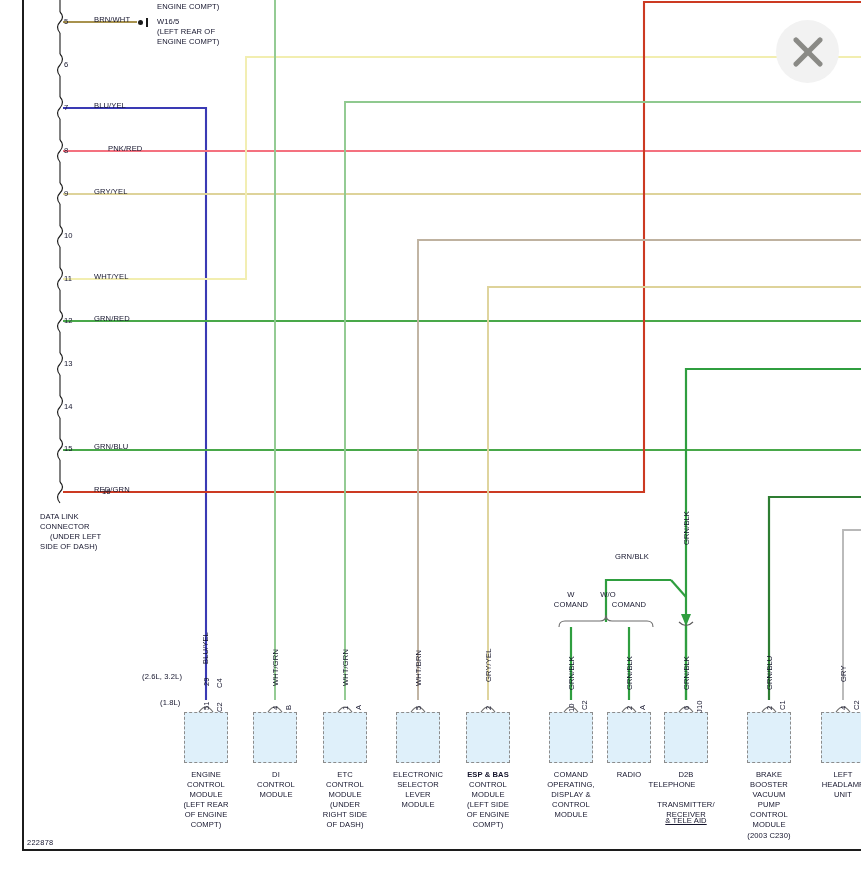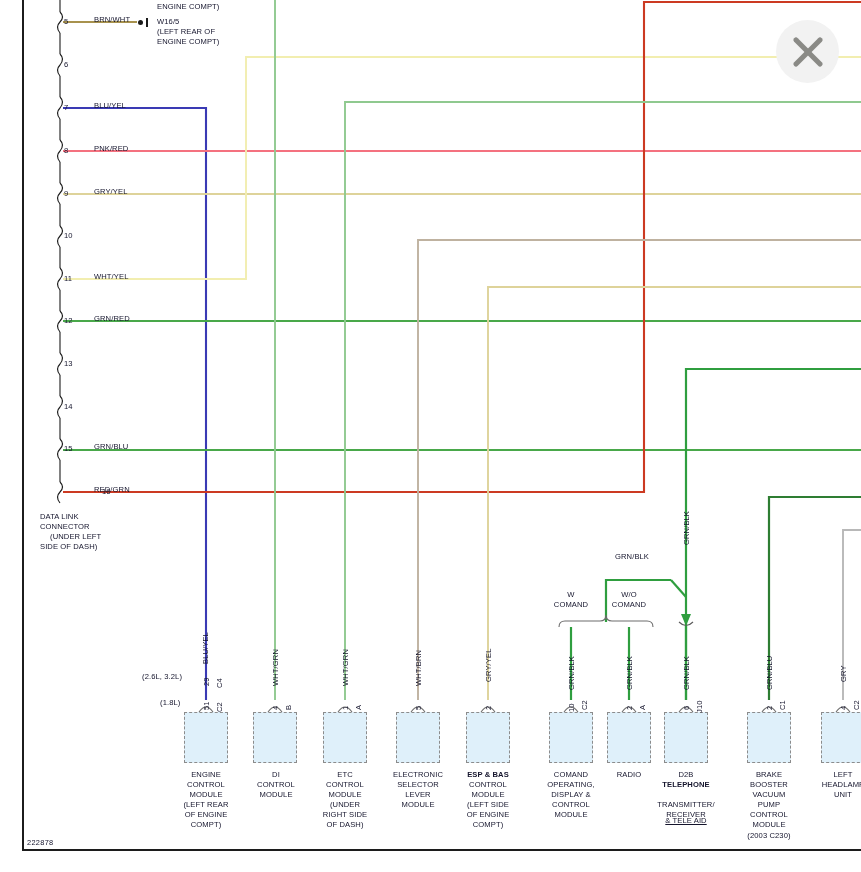--- a/index.html
+++ b/index.html
@@ -142,40 +142,40 @@
   <div class="t" style="left:64px;top:231px;">10</div>
   <div class="t" style="left:64px;top:274px;">11</div>
   <div class="t" style="left:64px;top:316px;">12</div>
   <div class="t" style="left:64px;top:359px;">13</div>
   <div class="t" style="left:64px;top:402px;">14</div>
   <div class="t" style="left:64px;top:444px;">15</div>
   <div class="t" style="left:64px;top:487px;padding-left:38px;">16</div>
 
   <div class="t" style="left:94px;top:15px;">BRN/WHT</div>
   <div class="t" style="left:94px;top:101px;">BLU/YEL</div>
-  <div class="t" style="left:94px;top:144px;">PNK/RED</div>
+  <div class="t" style="left:108px;top:144px;">PNK/RED</div>
   <div class="t" style="left:94px;top:187px;">GRY/YEL</div>
   <div class="t" style="left:94px;top:272px;">WHT/YEL</div>
   <div class="t" style="left:94px;top:314px;">GRN/RED</div>
   <div class="t" style="left:94px;top:442px;">GRN/BLU</div>
   <div class="t" style="left:94px;top:485px;">RED/GRN</div>
 
   <div class="t" style="left:157px;top:17px;">W16/5</div>
   <div class="t" style="left:157px;top:27px;">(LEFT REAR OF</div>
   <div class="t" style="left:157px;top:37px;">ENGINE COMPT)</div>
 
   <div class="t" style="left:40px;top:512px;">DATA LINK</div>
   <div class="t" style="left:40px;top:522px;">CONNECTOR</div>
   <div class="t" style="left:40px;top:532px;padding-left:10px;">(UNDER LEFT</div>
   <div class="t" style="left:40px;top:542px;">SIDE OF DASH)</div>
 
   <div class="t" style="left:615px;top:552px;">GRN/BLK</div>
   <div class="t tc" style="left:549px;top:590px;width:44px;">W</div>
   <div class="t tc" style="left:543px;top:600px;width:56px;">COMAND</div>
-  <div class="t tc" style="left:607px;top:590px;width:44px;">W/O</div>
+  <div class="t tc" style="left:586px;top:590px;width:44px;">W/O</div>
   <div class="t tc" style="left:601px;top:600px;width:56px;">COMAND</div>
 
   <div class="t vert" style="left:201px;top:664px;">BLU/YEL</div>
   <div class="t vert" style="left:271px;top:686px;">WHT/GRN</div>
   <div class="t vert" style="left:341px;top:686px;">WHT/GRN</div>
   <div class="t vert" style="left:414px;top:686px;">WHT/BRN</div>
   <div class="t vert" style="left:484px;top:682px;">GRY/YEL</div>
   <div class="t vert" style="left:567px;top:690px;">GRN/BLK</div>
   <div class="t vert" style="left:625px;top:690px;">GRN/BLK</div>
   <div class="t vert" style="left:682px;top:690px;">GRN/BLK</div>
@@ -247,21 +247,21 @@
 
   <div class="t tc" style="left:533px;top:770px;width:76px;">COMAND</div>
   <div class="t tc" style="left:533px;top:780px;width:76px;">OPERATING,</div>
   <div class="t tc" style="left:533px;top:790px;width:76px;">DISPLAY &amp;</div>
   <div class="t tc" style="left:533px;top:800px;width:76px;">CONTROL</div>
   <div class="t tc" style="left:533px;top:810px;width:76px;">MODULE</div>
 
   <div class="t tc" style="left:596px;top:770px;width:66px;">RADIO</div>
 
   <div class="t tc" style="left:645px;top:770px;width:82px;">D2B</div>
-  <div class="t tc" style="left:645px;top:780px;width:82px;font-weight:bold;">TELEPHONE</div>
+  <div class="t tc" style="left:631px;top:780px;width:82px;">TELEPHONE</div>
   <div class="t tc" style="left:645px;top:816px;width:82px;text-decoration:underline;">&amp; TELE AID</div>
   <div class="t tc" style="left:645px;top:800px;width:82px;">TRANSMITTER/</div>
   <div class="t tc" style="left:645px;top:810px;width:82px;">RECEIVER</div>
 
   <div class="t tc" style="left:731px;top:770px;width:76px;">BRAKE</div>
   <div class="t tc" style="left:731px;top:780px;width:76px;">BOOSTER</div>
   <div class="t tc" style="left:731px;top:790px;width:76px;">VACUUM</div>
   <div class="t tc" style="left:731px;top:800px;width:76px;">PUMP</div>
   <div class="t tc" style="left:731px;top:810px;width:76px;">CONTROL</div>
   <div class="t tc" style="left:731px;top:820px;width:76px;">MODULE</div>

